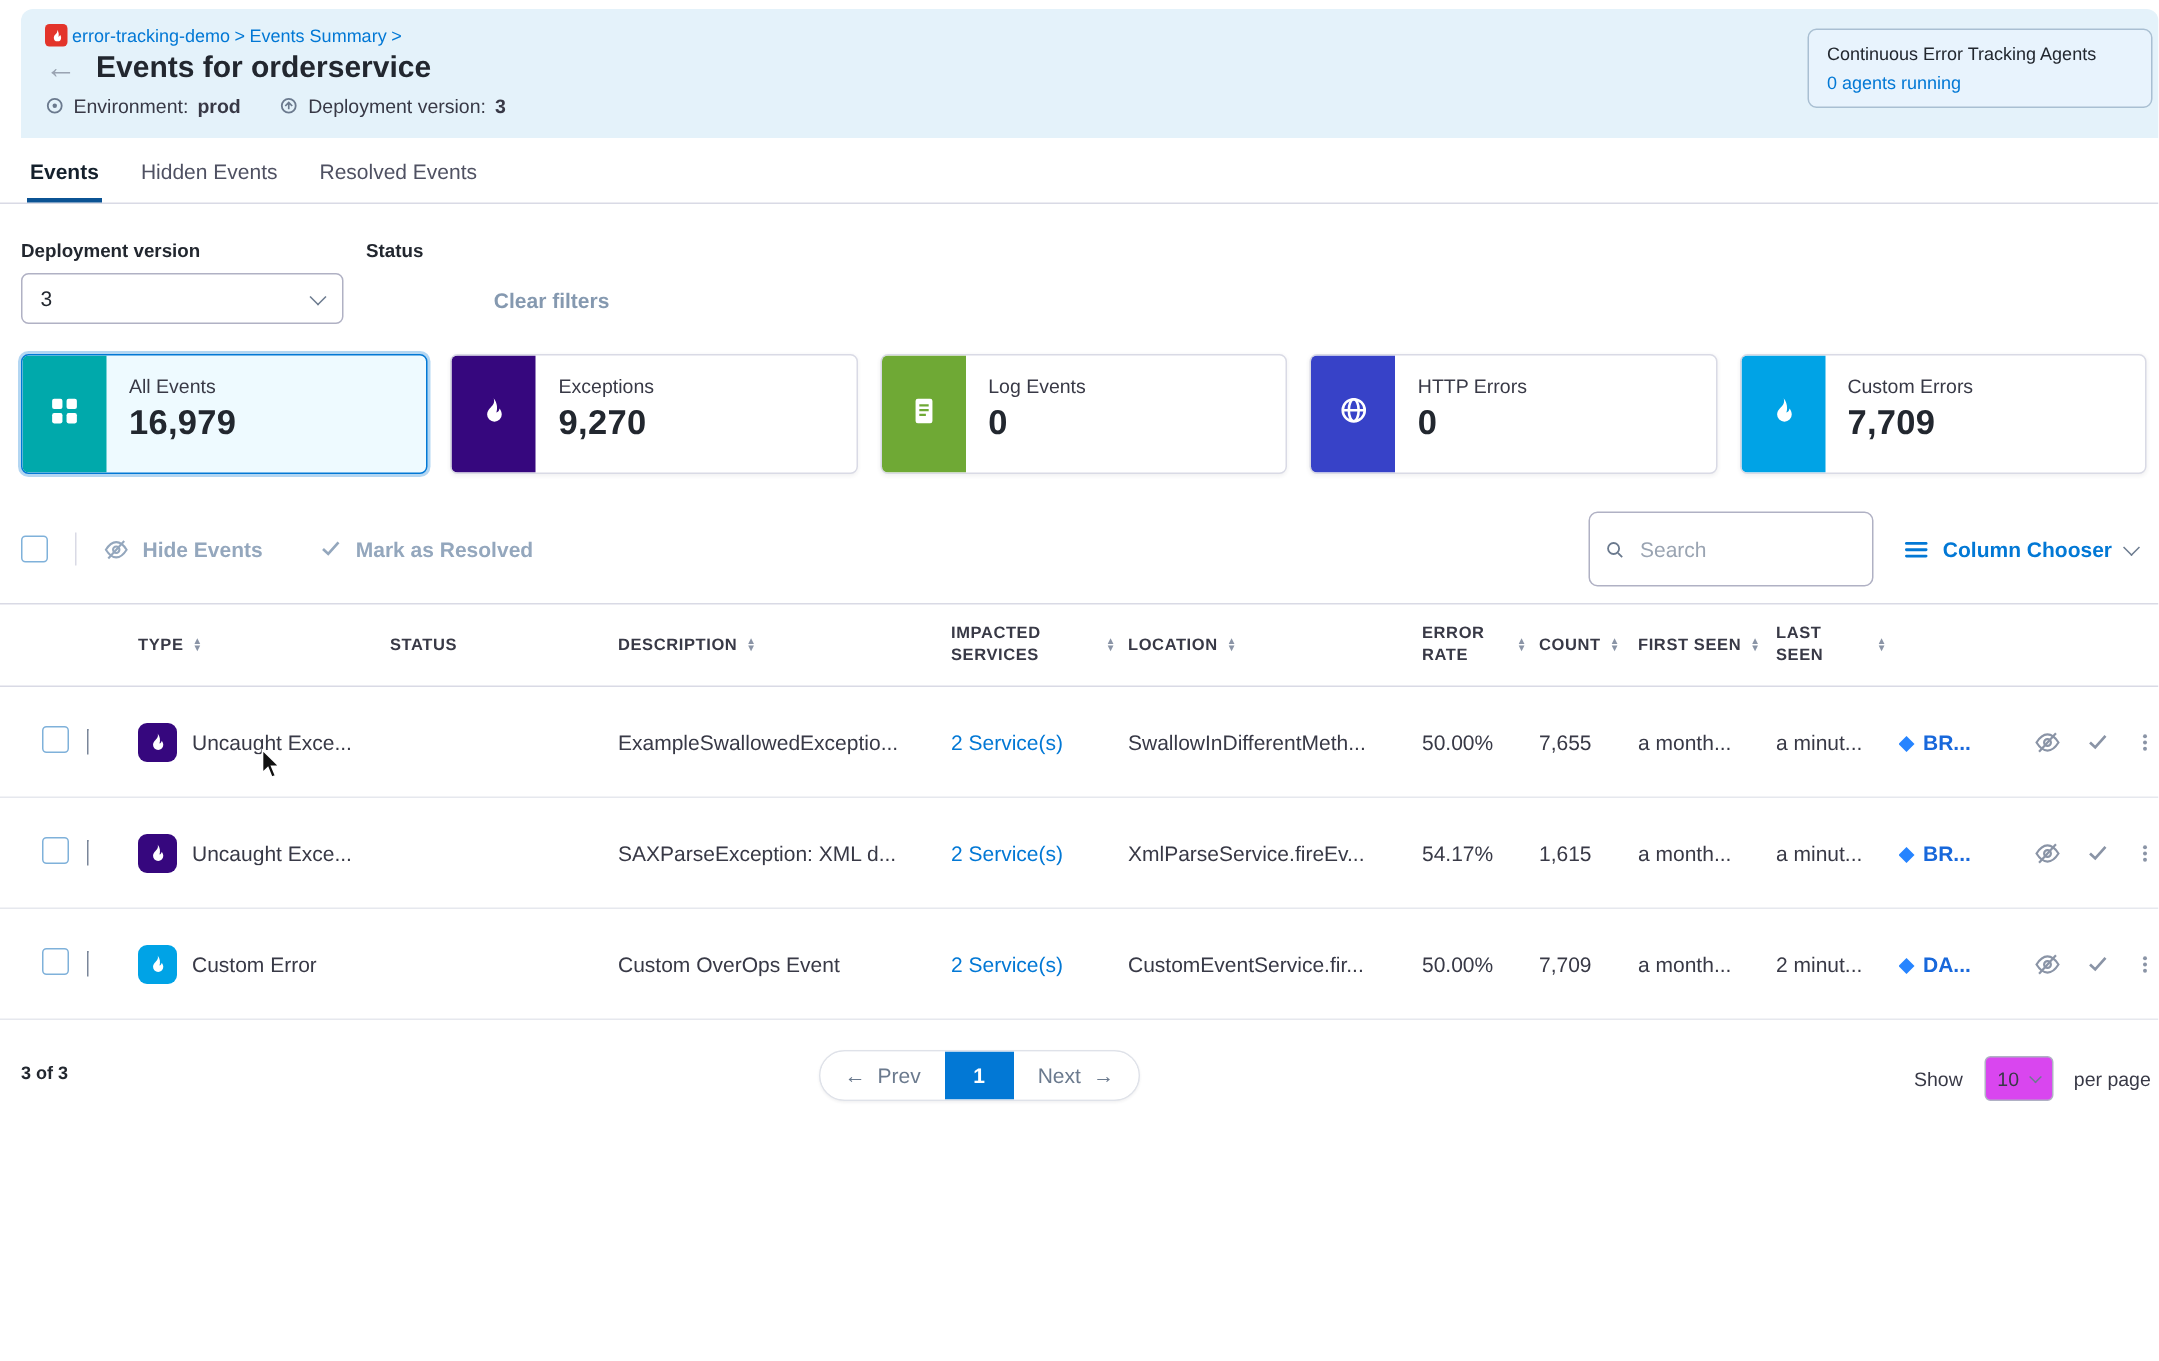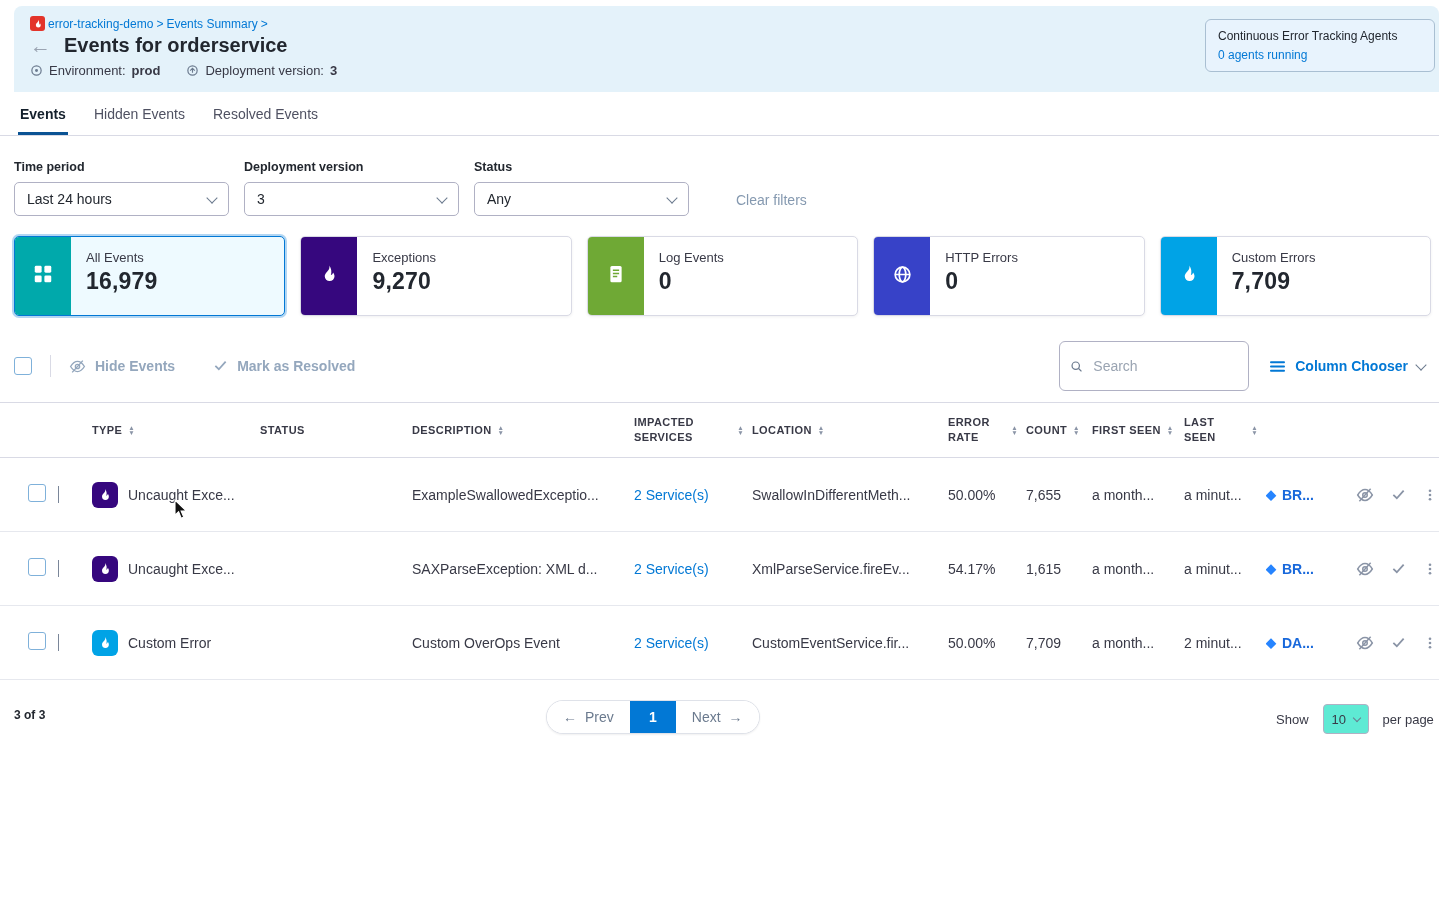--- a/index.html
+++ b/index.html
@@ -35,21 +35,21 @@
 
   
   .filters { display:flex; align-items:flex-start; gap:15px; padding:24px 0 0 14px; }
   .filter-group { display:flex; flex-direction:column; }
   .filter-label { font-size:12.5px; font-weight:700; color:#22272f; margin-bottom:8px; }
   .select { width:215px; height:34px; background:#fff; border:1px solid #b0b1c4; border-radius:5px;
             display:flex; align-items:center; justify-content:space-between; padding:0 12px;
             font-size:14px; color:#22272f; cursor:pointer; }
   .chev { width:8px; height:8px; border-right:1.8px solid #6b7a8e; border-bottom:1.8px solid #6b7a8e;
           transform:rotate(45deg); margin-top:-3px; flex:none; }
-  .clear-filters { align-self:flex-end; margin:0 0 8px 32px; color:#8599b0; font-weight:400;
+  .clear-filters { align-self:flex-end; margin:0 0 8px 32px; color:#8599b0; font-weight:700;
                    font-size:14px; cursor:pointer; }
 
   
   .cards { display:flex; gap:15px; margin:20px 8px 0 14px; }
   .card { flex:1; height:80px; background:#fff; border:1px solid #d9dae5; border-radius:5px;
           display:flex; overflow:hidden; box-shadow:0 1px 3px rgba(40,41,61,.07); cursor:pointer; }
   .card.selected { border:1px solid #0278d5; background:#eefaff;
                    box-shadow:0 0 0 2px rgba(2,120,213,.30); }
   .card-iconbox { width:56px; flex:none; display:flex; align-items:center; justify-content:center; }
   .card-body { padding:13px 15px; display:flex; flex-direction:column; gap:3px; }
@@ -105,21 +105,21 @@
   .range { position:absolute; left:14px; top:10px; font-size:12px; font-weight:700; }
   .pagination { position:absolute; left:546px; top:2px; height:34px; display:flex; align-items:stretch;
                 background:#fff; border:1px solid #dfe2e9; border-radius:17px; overflow:hidden;
                 box-shadow:0 1px 2px rgba(40,41,61,.07); }
   .page-btn { display:flex; align-items:center; gap:8px; padding:0 16px; color:#6b7a8e;
               font-size:14px; cursor:pointer; background:#fff; }
   .page-num { width:46px; background:#0278d5; color:#fff; display:flex; align-items:center;
               justify-content:center; font-weight:600; font-size:14px; cursor:pointer; }
   .show-group { position:absolute; left:1276px; top:6px; display:flex; align-items:center; gap:14px;
                 font-size:13px; color:#383946; white-space:nowrap; }
-  .page-size { width:46px; height:30px; border:1px solid #b0b1c4; border-radius:4px; background:#5eead4;
+  .page-size { width:46px; height:30px; border:1px solid #b0b1c4; border-radius:4px; background:#d946ef;
                display:flex; align-items:center; justify-content:space-between; padding:0 8px;
                font-size:13px; cursor:pointer; }
   .page-size .chev { width:6px; height:6px; }
 
   .cursor { position:absolute; left:174px; top:499px; pointer-events:none; }
 </style>
 </head>
 <body>
 
 <header class="page-header">
@@ -163,39 +163,28 @@
 </header>
 
 <nav class="tabs">
   <div class="tab active">Events</div>
   <div class="tab">Hidden Events</div>
   <div class="tab">Resolved Events</div>
 </nav>
 
 <section class="filters">
   <div class="filter-group">
-    <span class="filter-label">Time period</span>
-    <div class="select">
-      <span>Last 24 hours</span>
-      <span class="chev"></span>
-    </div>
-  </div>
-  <div class="filter-group">
     <span class="filter-label">Deployment version</span>
     <div class="select">
       <span>3</span>
       <span class="chev"></span>
     </div>
   </div>
   <div class="filter-group">
     <span class="filter-label">Status</span>
-    <div class="select">
-      <span>Any</span>
-      <span class="chev"></span>
-    </div>
   </div>
   <span class="clear-filters">Clear filters</span>
 </section>
 
 <section class="cards">
   <div class="card selected">
     <div class="card-iconbox" style="background: rgb(0, 169, 171);">
       <span>
         <svg width="22" height="22" viewBox="0 0 16 16">
             <g fill="#fff">

